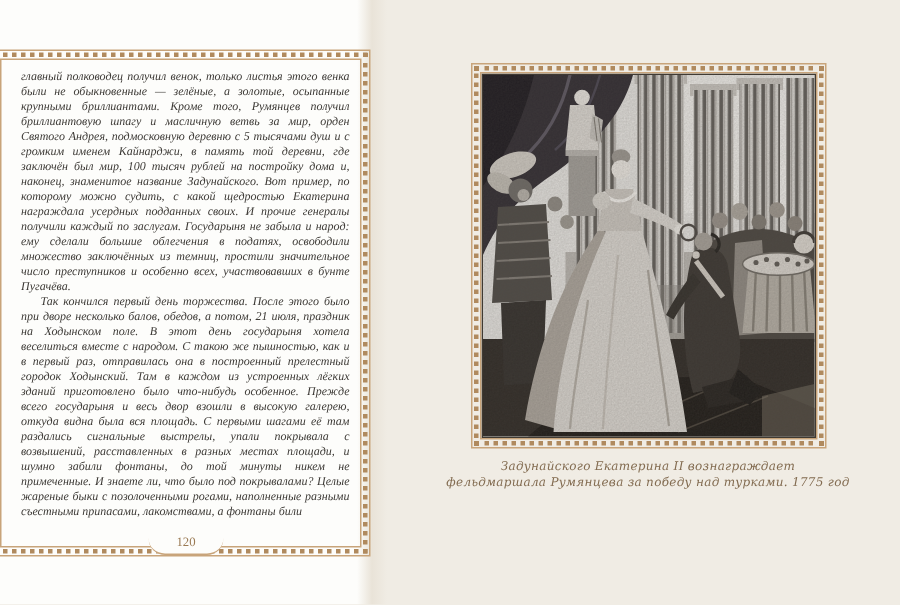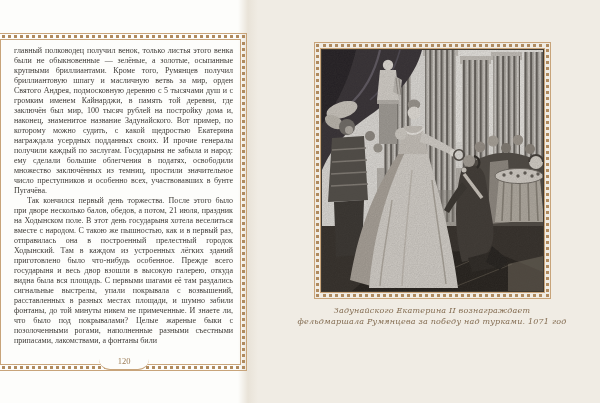--- a/index.html
+++ b/index.html
@@ -4,21 +4,21 @@
 <style>
   html,body { margin:0; padding:0; background:#f0ece4; }
   .stage {
     position:relative; width:600px; height:403px; overflow:hidden;
     font-family:"Liberation Serif", serif;
     background:linear-gradient(90deg,#fdfdfb 0px,#fdfdfb 238px,#e9e3d8 248px,#f0ece4 258px,#f0ece4 600px);
   }
   
   .lace      { position:absolute; box-sizing:border-box; border:1px solid #c8a47a; padding:1px; display:flex; }
   .lace-mid  { flex:1; box-sizing:border-box; border:3px dotted #b08a5e; padding:1px; display:flex; }
-  .lace-in   { flex:1; box-sizing:border-box; border:1px solid #c8a47a; overflow:hidden; }
+  .lace-in   { flex:1; box-sizing:border-box; border:1px solid #c8a47a; overflow:hidden;font-style:italic; }
 
   
   .text-frame { left:-6px; top:33px; width:253px; height:338px; }
   .body-text {
     padding:6px 7px 0 13px;
     font-size:8px; line-height:10px; color:#3d3a36;
     text-align:justify; text-justify:inter-word;
   }
   .body-text p { margin:0; }
   .body-text p + p { text-indent:13px; }
@@ -162,16 +162,16 @@
 
             <rect width="221" height="241" filter="url(#grain)" opacity="0.3"></rect>
           </svg>
         </div>
       </div>
     </div>
   </div>
 
   <div class="caption">
     <div>Задунайского Екатерина II вознаграждает</div>
-    <div>фельдмаршала Румянцева за победу над турками. 1071 год</div>
+    <div>фельдмаршала Румянцева за победу над турками. 1775 год</div>
   </div>
 
 </div>
 
 </body></html>

